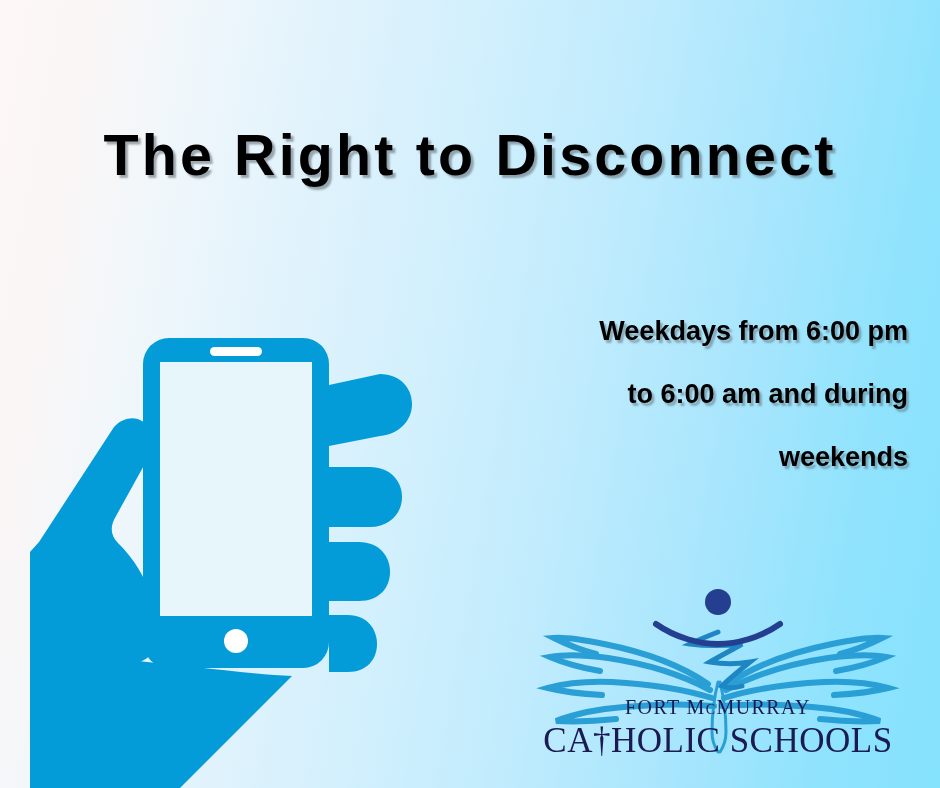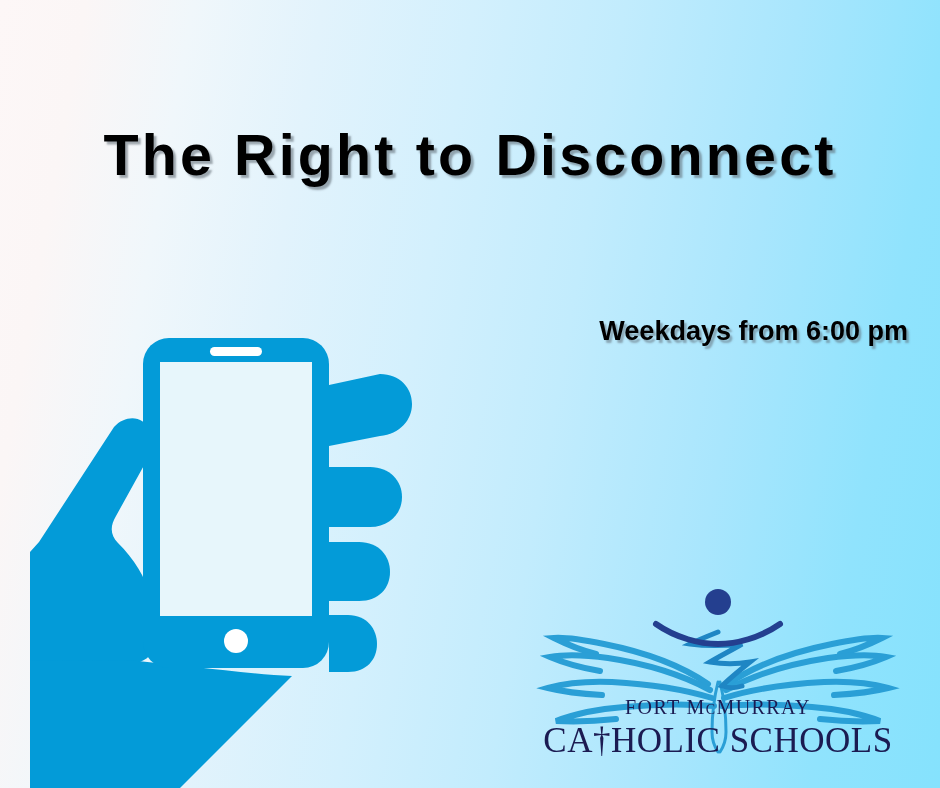--- a/index.html
+++ b/index.html
@@ -87,20 +87,22 @@
 </style>
 </head>
 <body>
 
 <div id="poster">
 
   <div class="title">The Right to Disconnect</div>
 
   <div class="body-copy">
     <span class="line">Weekdays from 6:00 pm</span>
+    <span class="line">to 6:00 am and during</span>
+    <span class="line">weekends</span>
   </div>
 
   <div class="artwork">
     <svg viewBox="0 0 400 458" xmlns="http://www.w3.org/2000/svg" aria-hidden="true">
       <g>
 
         <path d="M 84 97
                  C 96 84, 114 86, 119 100
                  C 123 112, 120 126, 112 139
                  L 86 186

